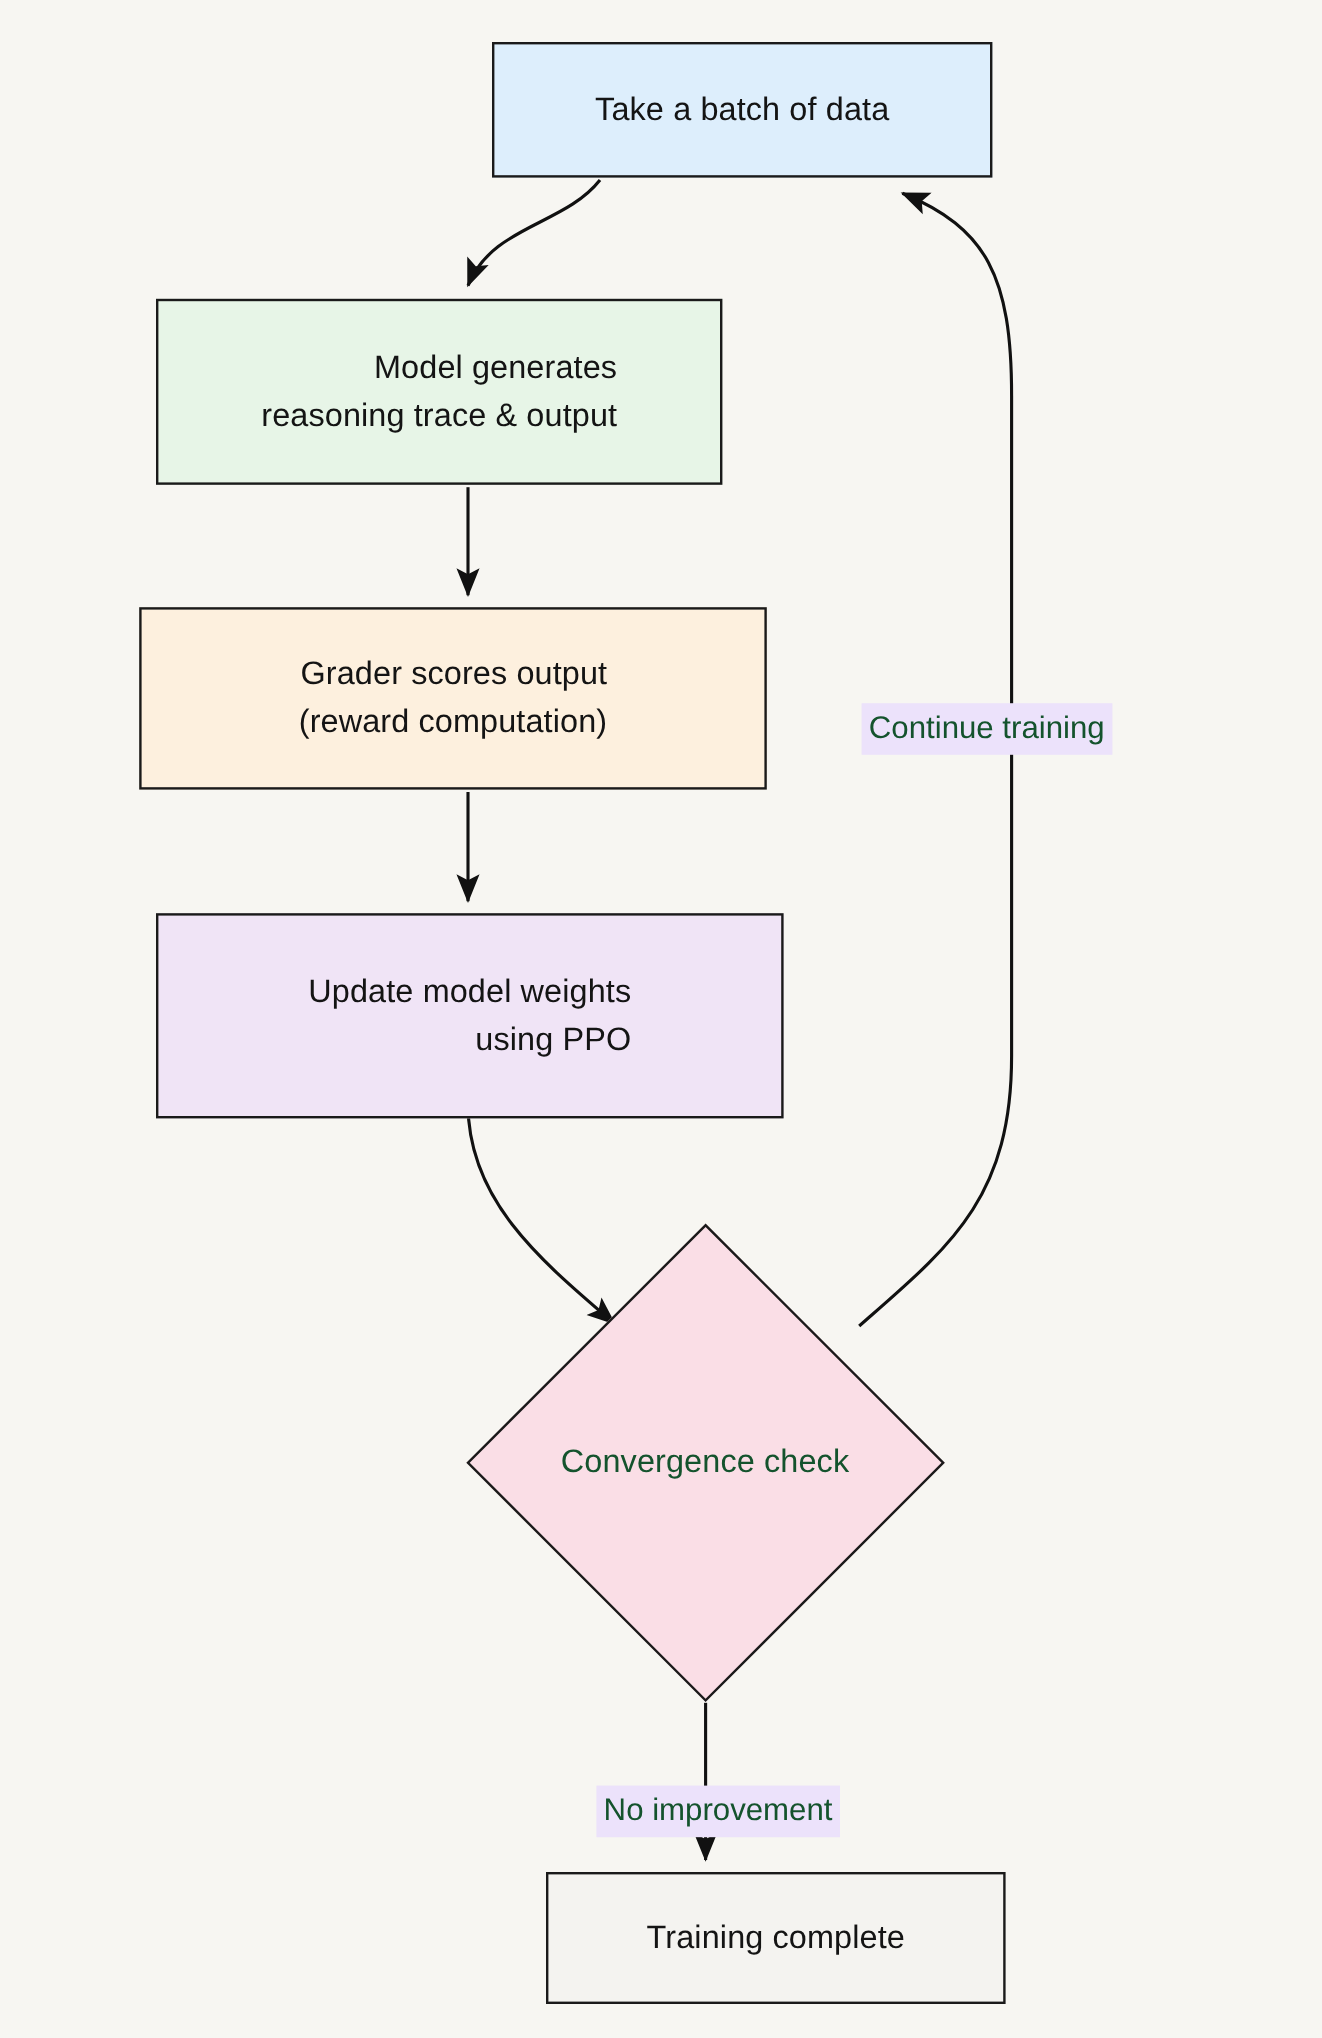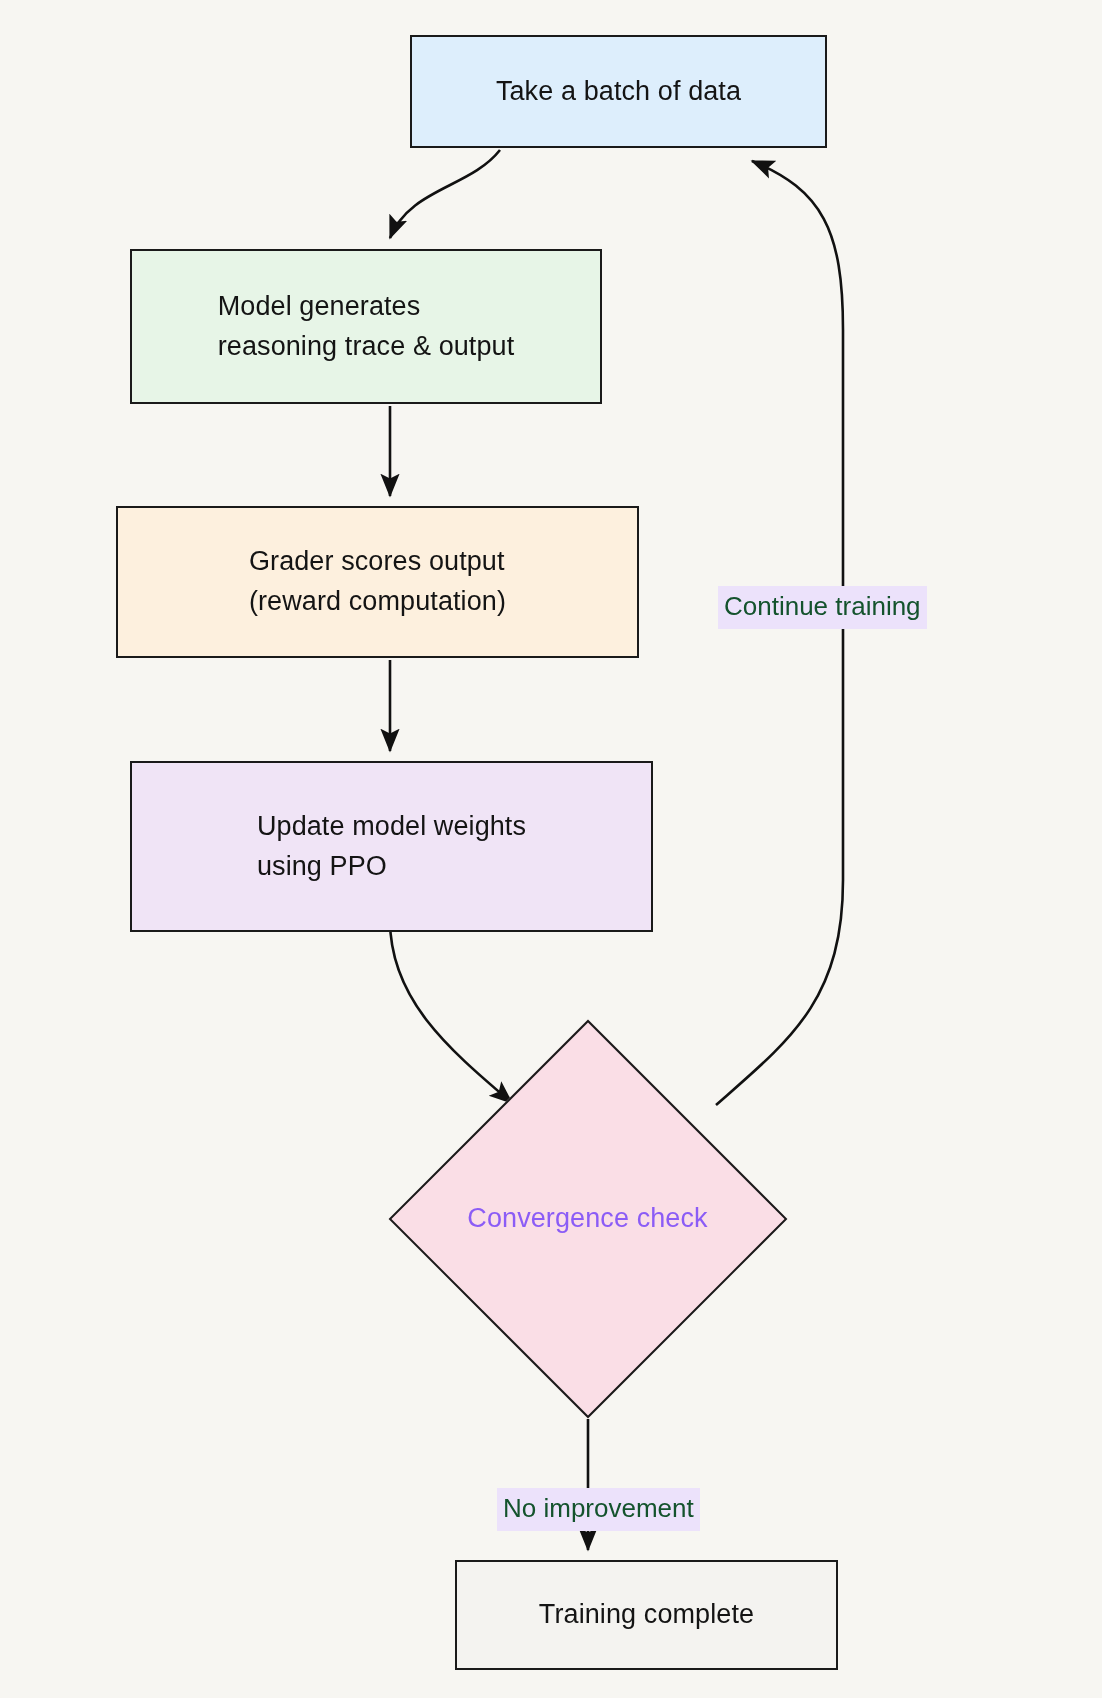--- a/index.html
+++ b/index.html
@@ -27,21 +27,21 @@
     left: 0; top: 0;
     width: 1102px;
     height: 1698px;
     pointer-events: none;
   }
   .node {
     position: absolute;
     display: flex;
     align-items: center;
     justify-content: center;
-    text-align: left;
+    text-align: right;
     border: 2.2px solid #1a1a1a;
     color: #141414;
     font-size: 27px;
     line-height: 1.48;
     letter-spacing: 0.1px;
     white-space: pre-line;
     z-index: 2;
   }
   .node-label { display: block; }
 
@@ -81,21 +81,21 @@
     margin-left: -141px; margin-top: -141px;
     background: #fadee6;
     border: 2.2px solid #1a1a1a;
     transform: rotate(45deg);
     z-index: 0;
   }
   #node-decision .node-label {
     position: relative;
     z-index: 1;
     font-size: 27px;
-    color: #8b5cf6;
+    color: #14532d;
   }
 
   
   .edge-label {
     position: absolute;
     background: #ece2fb;
     color: #14532d;
     font-size: 26px;
     line-height: 1.25;
     padding: 4px 6px 6px 6px;

